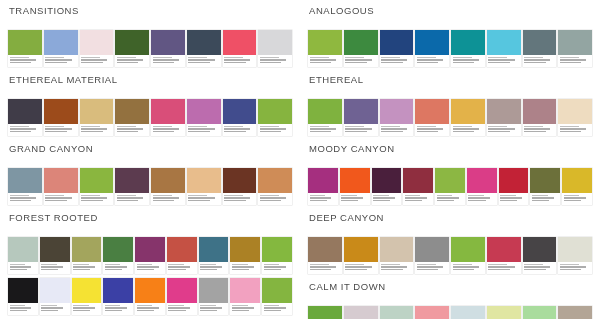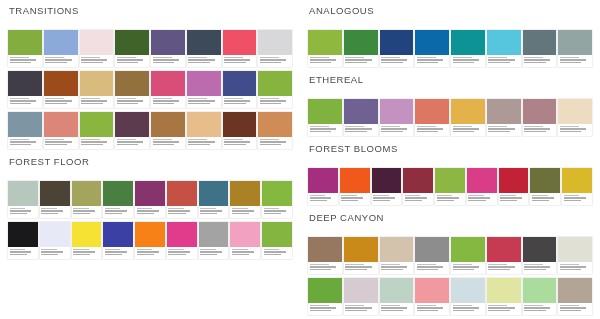--- a/index.html
+++ b/index.html
@@ -140,20 +140,21 @@
             <span class="chip" style="background: rgb(216, 216, 218);"></span>
             <span class="chip-label">
               <span class="lbl-line lbl-brand"></span>
               <span class="lbl-line lbl-code"></span>
               <span class="lbl-line lbl-name"></span>
             </span>
           </div>
         </div>
       </div>
       <div class="palette">
+        <div class="palette-title">ETHEREAL MATERIAL</div>
         <div class="swatch-row">
           <div class="swatch" title="ETHEREAL MATERIAL #403c48">
             <span class="chip" style="background: rgb(64, 60, 72);"></span>
             <span class="chip-label">
               <span class="lbl-line lbl-brand"></span>
               <span class="lbl-line lbl-code"></span>
               <span class="lbl-line lbl-name"></span>
             </span>
           </div>
           <div class="swatch" title="ETHEREAL MATERIAL #9c4b1b">
@@ -208,20 +209,21 @@
             <span class="chip" style="background: rgb(134, 180, 63);"></span>
             <span class="chip-label">
               <span class="lbl-line lbl-brand"></span>
               <span class="lbl-line lbl-code"></span>
               <span class="lbl-line lbl-name"></span>
             </span>
           </div>
         </div>
       </div>
       <div class="palette">
+        <div class="palette-title">GRAND CANYON</div>
         <div class="swatch-row">
           <div class="swatch" title="GRAND CANYON #7e96a3">
             <span class="chip" style="background: rgb(126, 150, 163);"></span>
             <span class="chip-label">
               <span class="lbl-line lbl-brand"></span>
               <span class="lbl-line lbl-code"></span>
               <span class="lbl-line lbl-name"></span>
             </span>
           </div>
           <div class="swatch" title="GRAND CANYON #dc8579">
@@ -276,21 +278,21 @@
             <span class="chip" style="background: rgb(207, 140, 87);"></span>
             <span class="chip-label">
               <span class="lbl-line lbl-brand"></span>
               <span class="lbl-line lbl-code"></span>
               <span class="lbl-line lbl-name"></span>
             </span>
           </div>
         </div>
       </div>
       <div class="palette">
-        <div class="palette-title">FOREST FLOOR</div>
+        <div class="palette-title">FOREST ROOTED</div>
         <div class="swatch-row">
           <div class="swatch" title="FOREST FLOOR #b6c8bd">
             <span class="chip" style="background: rgb(182, 200, 189);"></span>
             <span class="chip-label wide">
               <span class="lbl-line lbl-brand"></span>
               <span class="lbl-line lbl-code"></span>
               <span class="lbl-line lbl-name"></span>
             </span>
           </div>
           <div class="swatch" title="FOREST FLOOR #4b4436">
@@ -569,21 +571,21 @@
             <span class="chip" style="background: rgb(238, 220, 192);"></span>
             <span class="chip-label">
               <span class="lbl-line lbl-brand"></span>
               <span class="lbl-line lbl-code"></span>
               <span class="lbl-line lbl-name"></span>
             </span>
           </div>
         </div>
       </div>
       <div class="palette">
-        <div class="palette-title">FOREST BLOOMS</div>
+        <div class="palette-title">MOODY CANYON</div>
         <div class="swatch-row">
           <div class="swatch" title="MOODY BLOOMS #a52f7f">
             <span class="chip" style="background: rgb(165, 47, 127);"></span>
             <span class="chip-label wide">
               <span class="lbl-line lbl-brand"></span>
               <span class="lbl-line lbl-code"></span>
               <span class="lbl-line lbl-name"></span>
             </span>
           </div>
           <div class="swatch" title="MOODY BLOOMS #f1581c">
@@ -715,20 +717,21 @@
             <span class="chip" style="background: rgb(224, 224, 212);"></span>
             <span class="chip-label">
               <span class="lbl-line lbl-brand"></span>
               <span class="lbl-line lbl-code"></span>
               <span class="lbl-line lbl-name"></span>
             </span>
           </div>
         </div>
       </div>
       <div class="palette">
+        <div class="palette-title">CALM IT DOWN</div>
         <div class="swatch-row">
           <div class="swatch" title="CALM IT DOWN #6aa93c">
             <span class="chip" style="background: rgb(106, 169, 60);"></span>
             <span class="chip-label">
               <span class="lbl-line lbl-brand"></span>
               <span class="lbl-line lbl-code"></span>
               <span class="lbl-line lbl-name"></span>
             </span>
           </div>
           <div class="swatch" title="CALM IT DOWN #d6cbd0">

